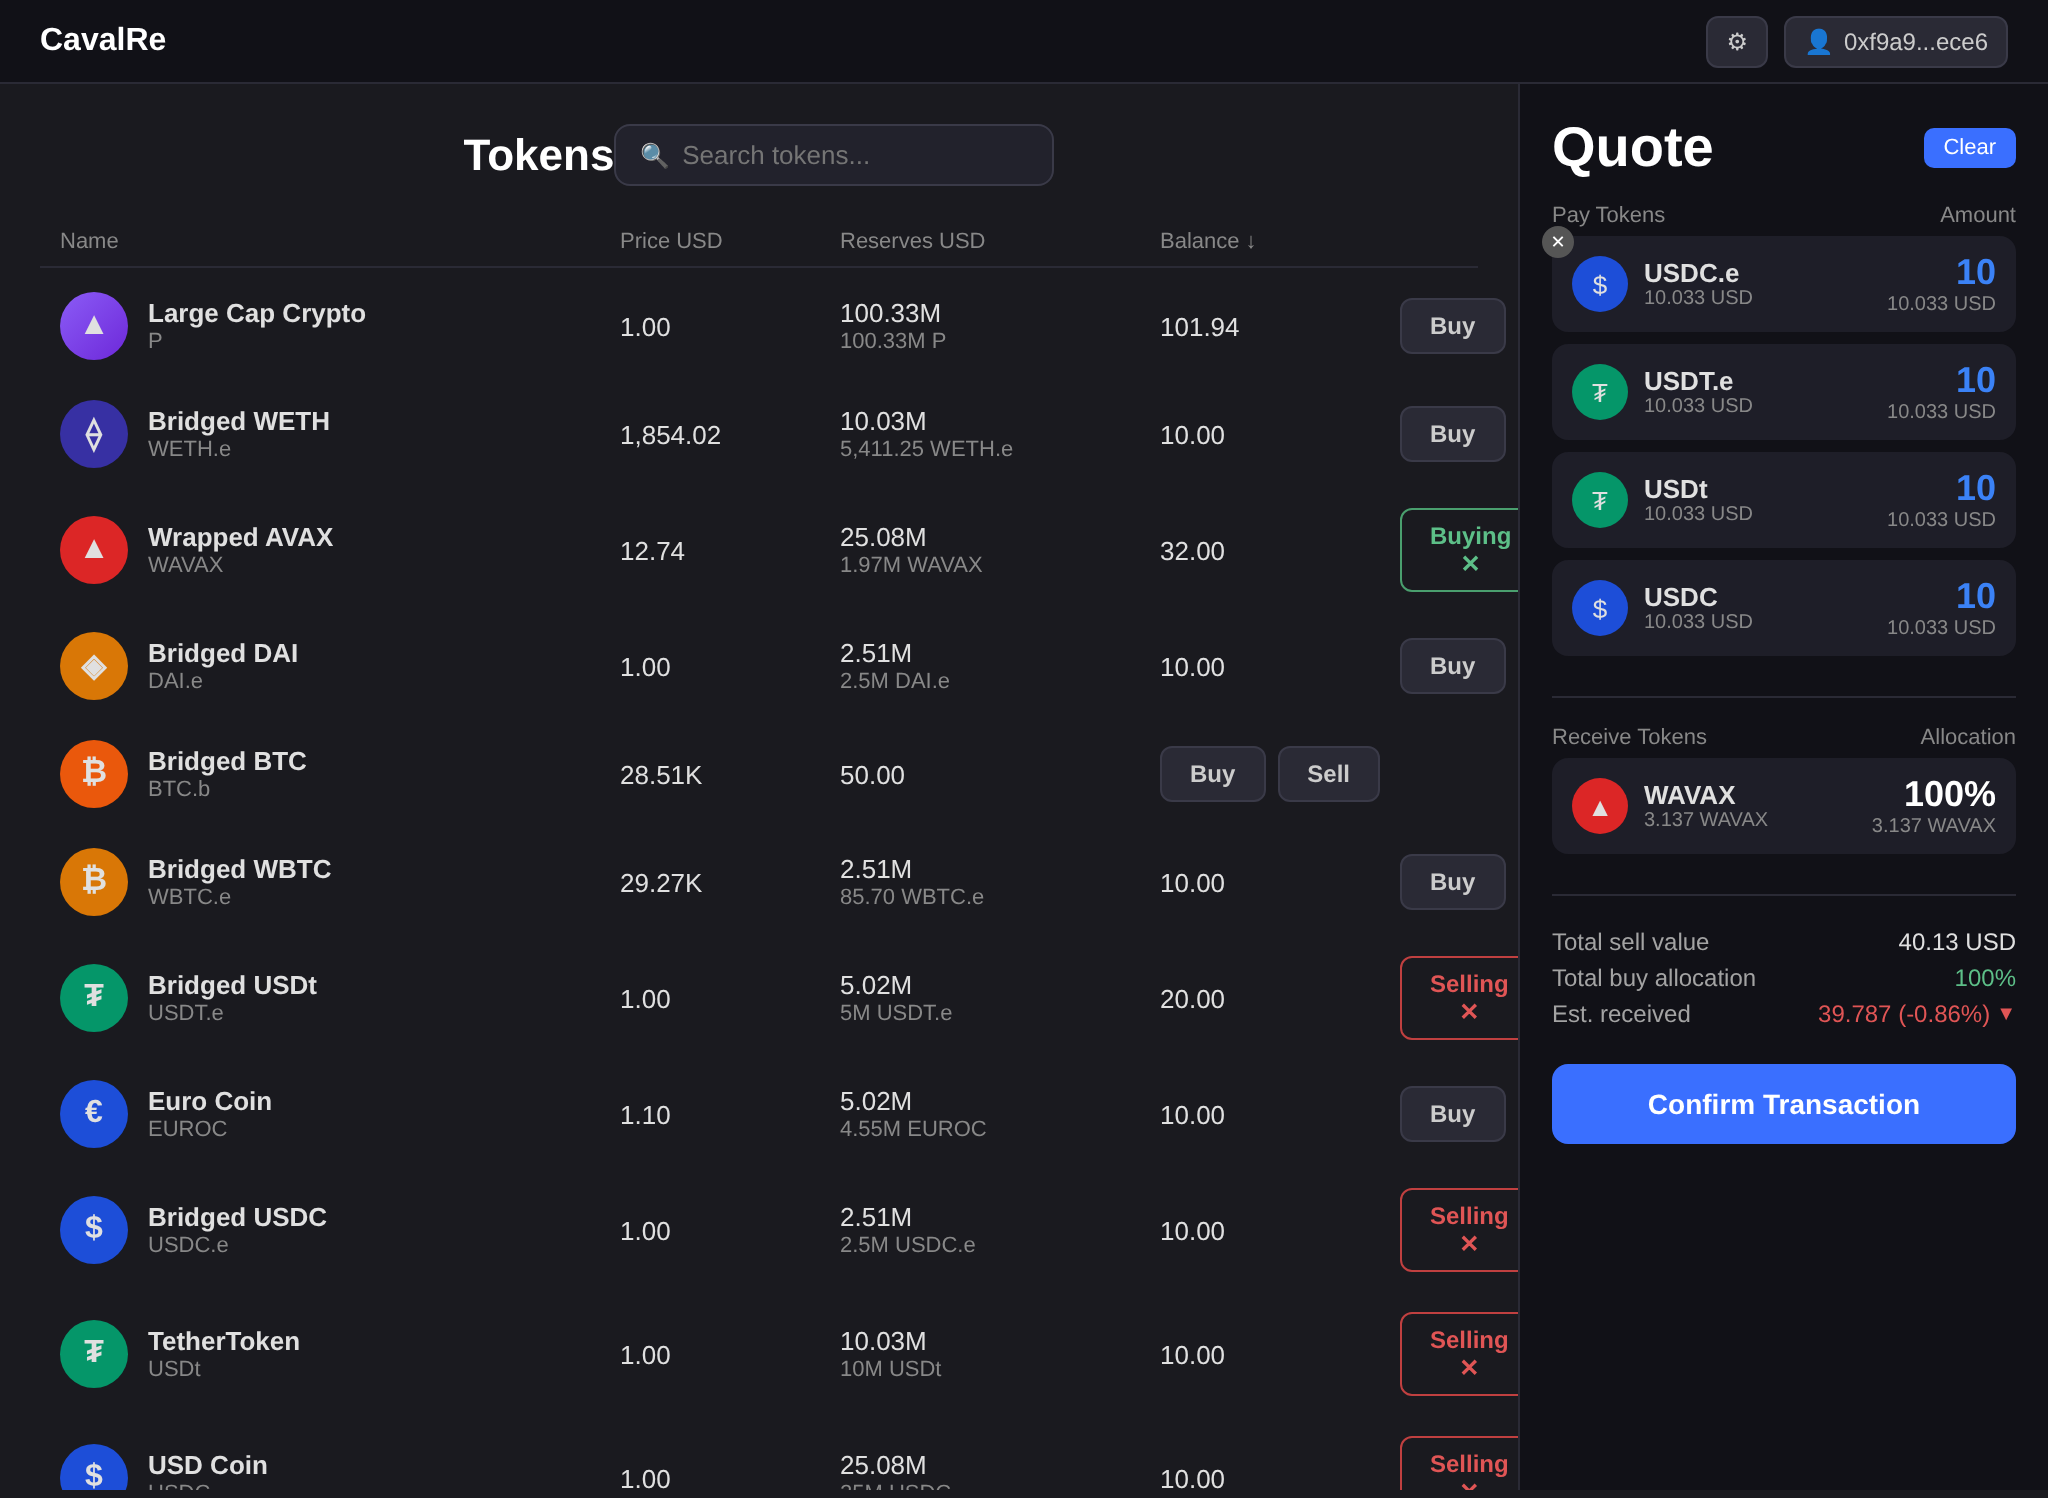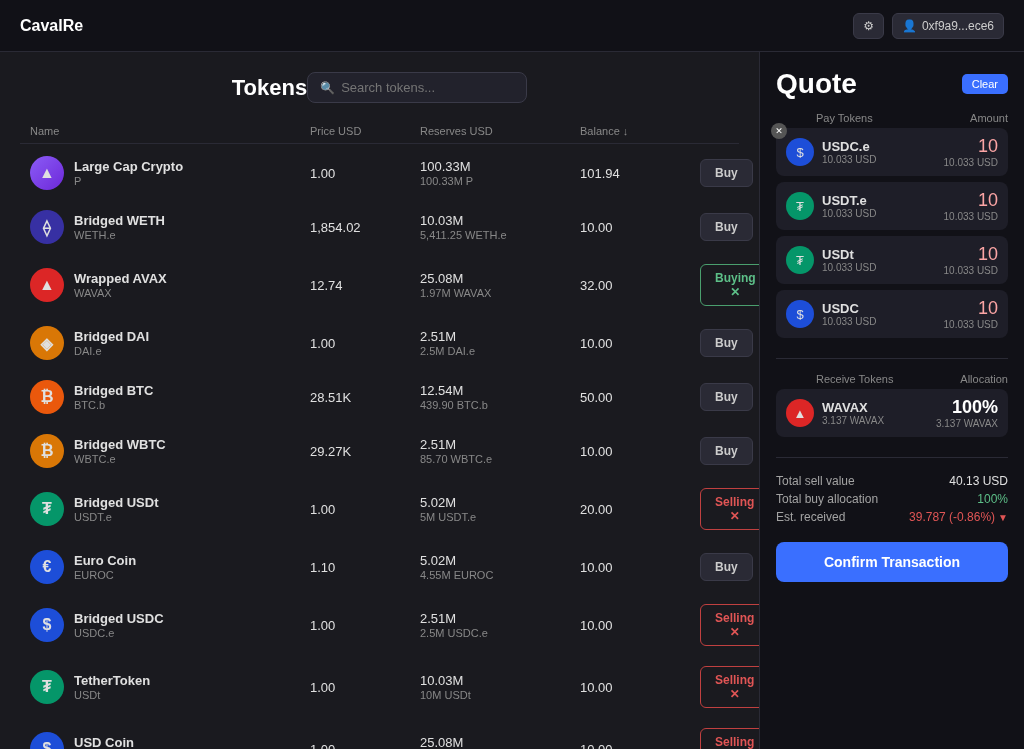--- a/index.html
+++ b/index.html
@@ -14,21 +14,21 @@
     }
 
     
     .header {
       display: flex;
       align-items: center;
       justify-content: space-between;
       padding: 10px 20px;
       background: #111117;
       border-bottom: 1px solid #2a2a35;
-      height: 52px;
+      height: 42px;
     }
     .header-logo {
       font-size: 16px;
       font-weight: 700;
       color: #fff;
     }
     .header-right {
       display: flex;
       align-items: center;
       gap: 8px;
@@ -211,21 +211,20 @@
       padding: 4px 10px;
       cursor: pointer;
     }
 
     .section-header {
       display: flex;
       justify-content: space-between;
       color: #888;
       font-size: 11px;
       margin-bottom: 4px;
-      margin-left: 40px;
     }
 
     .pay-token-item {
       background: #1e1e28;
       border-radius: 8px;
       padding: 8px 10px;
       margin-bottom: 6px;
       display: flex;
       align-items: center;
       gap: 8px;
@@ -240,21 +239,21 @@
       justify-content: center;
       font-size: 13px;
       flex-shrink: 0;
     }
     .pay-token-name { color: #e0e0e0; font-size: 13px; font-weight: 600; }
     .pay-token-sub { color: #888; font-size: 10px; }
     .pay-token-amount {
       margin-left: auto;
       text-align: right;
     }
-    .pay-token-amount .amount { font-size: 18px; font-weight: 400; color: #fca5a5; }
+    .pay-token-amount .amount { font-size: 18px; font-weight: 700; color: #3b82f6; }
     .pay-token-amount .usd { color: #888; font-size: 10px; }
 
     .close-x {
       position: absolute;
       top: -5px;
       left: -5px;
       width: 16px;
       height: 16px;
       background: #555;
       border-radius: 50%;
@@ -448,24 +447,20 @@
   </div>
         <div class="table-row">
     <div class="token-info">
       <div class="token-icon icon-btc">₿</div>
       <div>
         <div class="token-name">Bridged BTC</div>
         <div class="token-sub">BTC.b</div>
       </div>
     </div>
     <div class="price-cell">28.51K</div>
-    <div class="reserves-cell">
-      <div class="reserve-main">12.54M</div>
-      <div class="reserve-sub">439.90 BTC.b</div>
-    </div>
     <div class="balance-cell">50.00</div>
     <div class="actions-cell">
       <button class="btn-buy">Buy</button>
       <button class="btn-sell">Sell</button>
     </div>
   </div>
         <div class="table-row">
     <div class="token-info">
       <div class="token-icon icon-wbtc">₿</div>
       <div>

